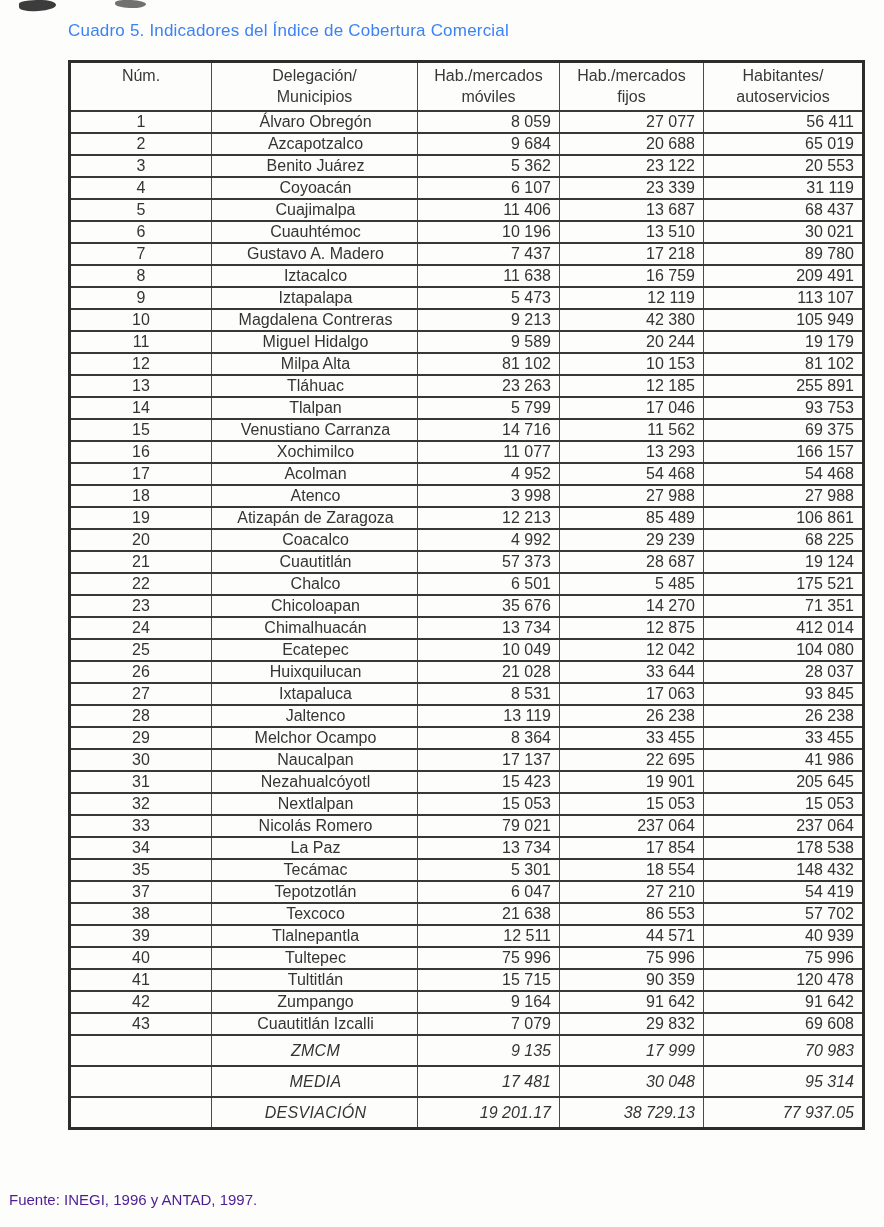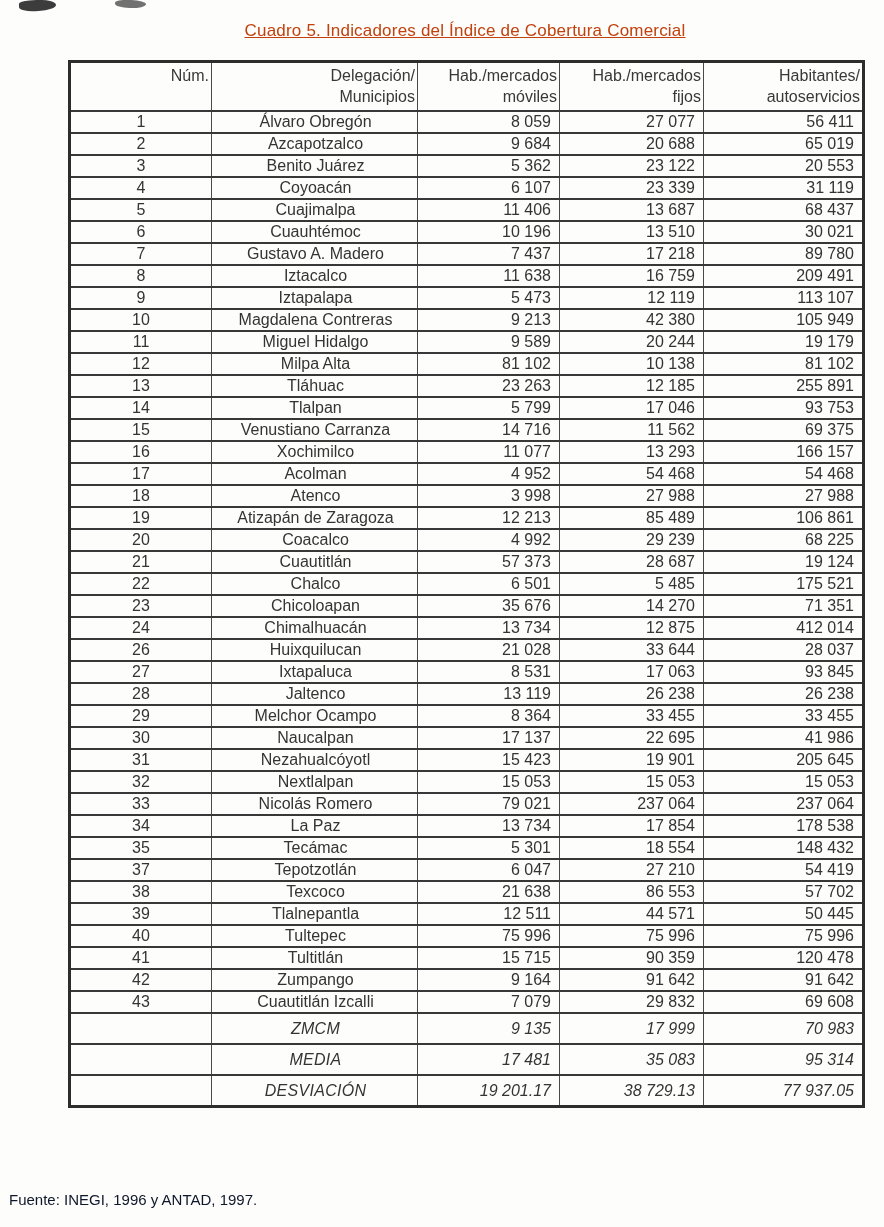--- a/index.html
+++ b/index.html
@@ -29,25 +29,23 @@
     background: #585858;
     border-radius: 45% 50% 55% 50%;
     transform: rotate(2deg);
     opacity: .85;
   }
   .doc-title {
     position: absolute;
     left: 68px;
     top: 21px;
     width: 794px;
-    text-align: center;
     font-size: 17px;
     letter-spacing: .2px;
-    color: #c2410c;
-    text-decoration: underline;
+    color: #3b82f6;
   }
   table.ind-table {
     position: absolute;
     left: 68px;
     top: 60px;
     width: 794px;
     border-collapse: collapse;
     table-layout: fixed;
     border: 3px solid #2d2d2d;
   }
@@ -55,21 +53,21 @@
     border-left: 1.5px solid #4a4a4a;
     border-right: 1.5px solid #4a4a4a;
     border-top: 2px solid #383838;
     border-bottom: 2px solid #383838;
     overflow: hidden;
     white-space: nowrap;
   }
   .ind-table th {
     font-weight: normal;
     font-size: 16px;
-    text-align: right;
+    text-align: center;
     vertical-align: top;
     padding: 2px 2px 3px 2px;
     line-height: 21px;
     color: #383838;
   }
   .ind-table th span { display: block; }
   .ind-table td {
     font-size: 16px;
     height: 20px;
     line-height: 20px;
@@ -83,21 +81,21 @@
     height: 29px;
     font-style: italic;
     line-height: 29px;
   }
   tr.summary td.c-name { letter-spacing: .3px; margin-top: 20px; }
   .source-note {
     position: absolute;
     left: 9px;
     top: 1191px;
     font-size: 15px;
-    color: #0f172a;
+    color: #4c1d95;
   }
 </style>
 </head>
 <body>
 
 <div class="smudge smudge-1"></div>
 <div class="smudge smudge-2"></div>
 
 <div class="doc-title">Cuadro 5. Indicadores del Índice de Cobertura Comercial</div>
 
@@ -208,21 +206,21 @@
         <td class="c-num">11</td>
         <td class="c-name">Miguel Hidalgo</td>
         <td class="c-val">9 589</td>
         <td class="c-val">20 244</td>
         <td class="c-val">19 179</td>
       </tr>
       <tr>
         <td class="c-num">12</td>
         <td class="c-name">Milpa Alta</td>
         <td class="c-val">81 102</td>
-        <td class="c-val">10 138</td>
+        <td class="c-val">10 153</td>
         <td class="c-val">81 102</td>
       </tr>
       <tr>
         <td class="c-num">13</td>
         <td class="c-name">Tláhuac</td>
         <td class="c-val">23 263</td>
         <td class="c-val">12 185</td>
         <td class="c-val">255 891</td>
       </tr>
       <tr>
@@ -296,20 +294,27 @@
         <td class="c-val">71 351</td>
       </tr>
       <tr>
         <td class="c-num">24</td>
         <td class="c-name">Chimalhuacán</td>
         <td class="c-val">13 734</td>
         <td class="c-val">12 875</td>
         <td class="c-val">412 014</td>
       </tr>
       <tr>
+        <td class="c-num">25</td>
+        <td class="c-name">Ecatepec</td>
+        <td class="c-val">10 049</td>
+        <td class="c-val">12 042</td>
+        <td class="c-val">104 080</td>
+      </tr>
+      <tr>
         <td class="c-num">26</td>
         <td class="c-name">Huixquilucan</td>
         <td class="c-val">21 028</td>
         <td class="c-val">33 644</td>
         <td class="c-val">28 037</td>
       </tr>
       <tr>
         <td class="c-num">27</td>
         <td class="c-name">Ixtapaluca</td>
         <td class="c-val">8 531</td>
@@ -384,21 +389,21 @@
         <td class="c-name">Texcoco</td>
         <td class="c-val">21 638</td>
         <td class="c-val">86 553</td>
         <td class="c-val">57 702</td>
       </tr>
       <tr>
         <td class="c-num">39</td>
         <td class="c-name">Tlalnepantla</td>
         <td class="c-val">12 511</td>
         <td class="c-val">44 571</td>
-        <td class="c-val">50 445</td>
+        <td class="c-val">40 939</td>
       </tr>
       <tr>
         <td class="c-num">40</td>
         <td class="c-name">Tultepec</td>
         <td class="c-val">75 996</td>
         <td class="c-val">75 996</td>
         <td class="c-val">75 996</td>
       </tr>
       <tr>
         <td class="c-num">41</td>
@@ -425,21 +430,21 @@
         <td class="c-num"></td>
         <td class="c-name">ZMCM</td>
         <td class="c-val">9 135</td>
         <td class="c-val">17 999</td>
         <td class="c-val">70 983</td>
       </tr>
       <tr class="summary">
         <td class="c-num"></td>
         <td class="c-name">MEDIA</td>
         <td class="c-val">17 481</td>
-        <td class="c-val">35 083</td>
+        <td class="c-val">30 048</td>
         <td class="c-val">95 314</td>
       </tr>
       <tr class="summary">
         <td class="c-num"></td>
         <td class="c-name">DESVIACIÓN</td>
         <td class="c-val">19 201.17</td>
         <td class="c-val">38 729.13</td>
         <td class="c-val">77 937.05</td>
       </tr>
     </tbody>

